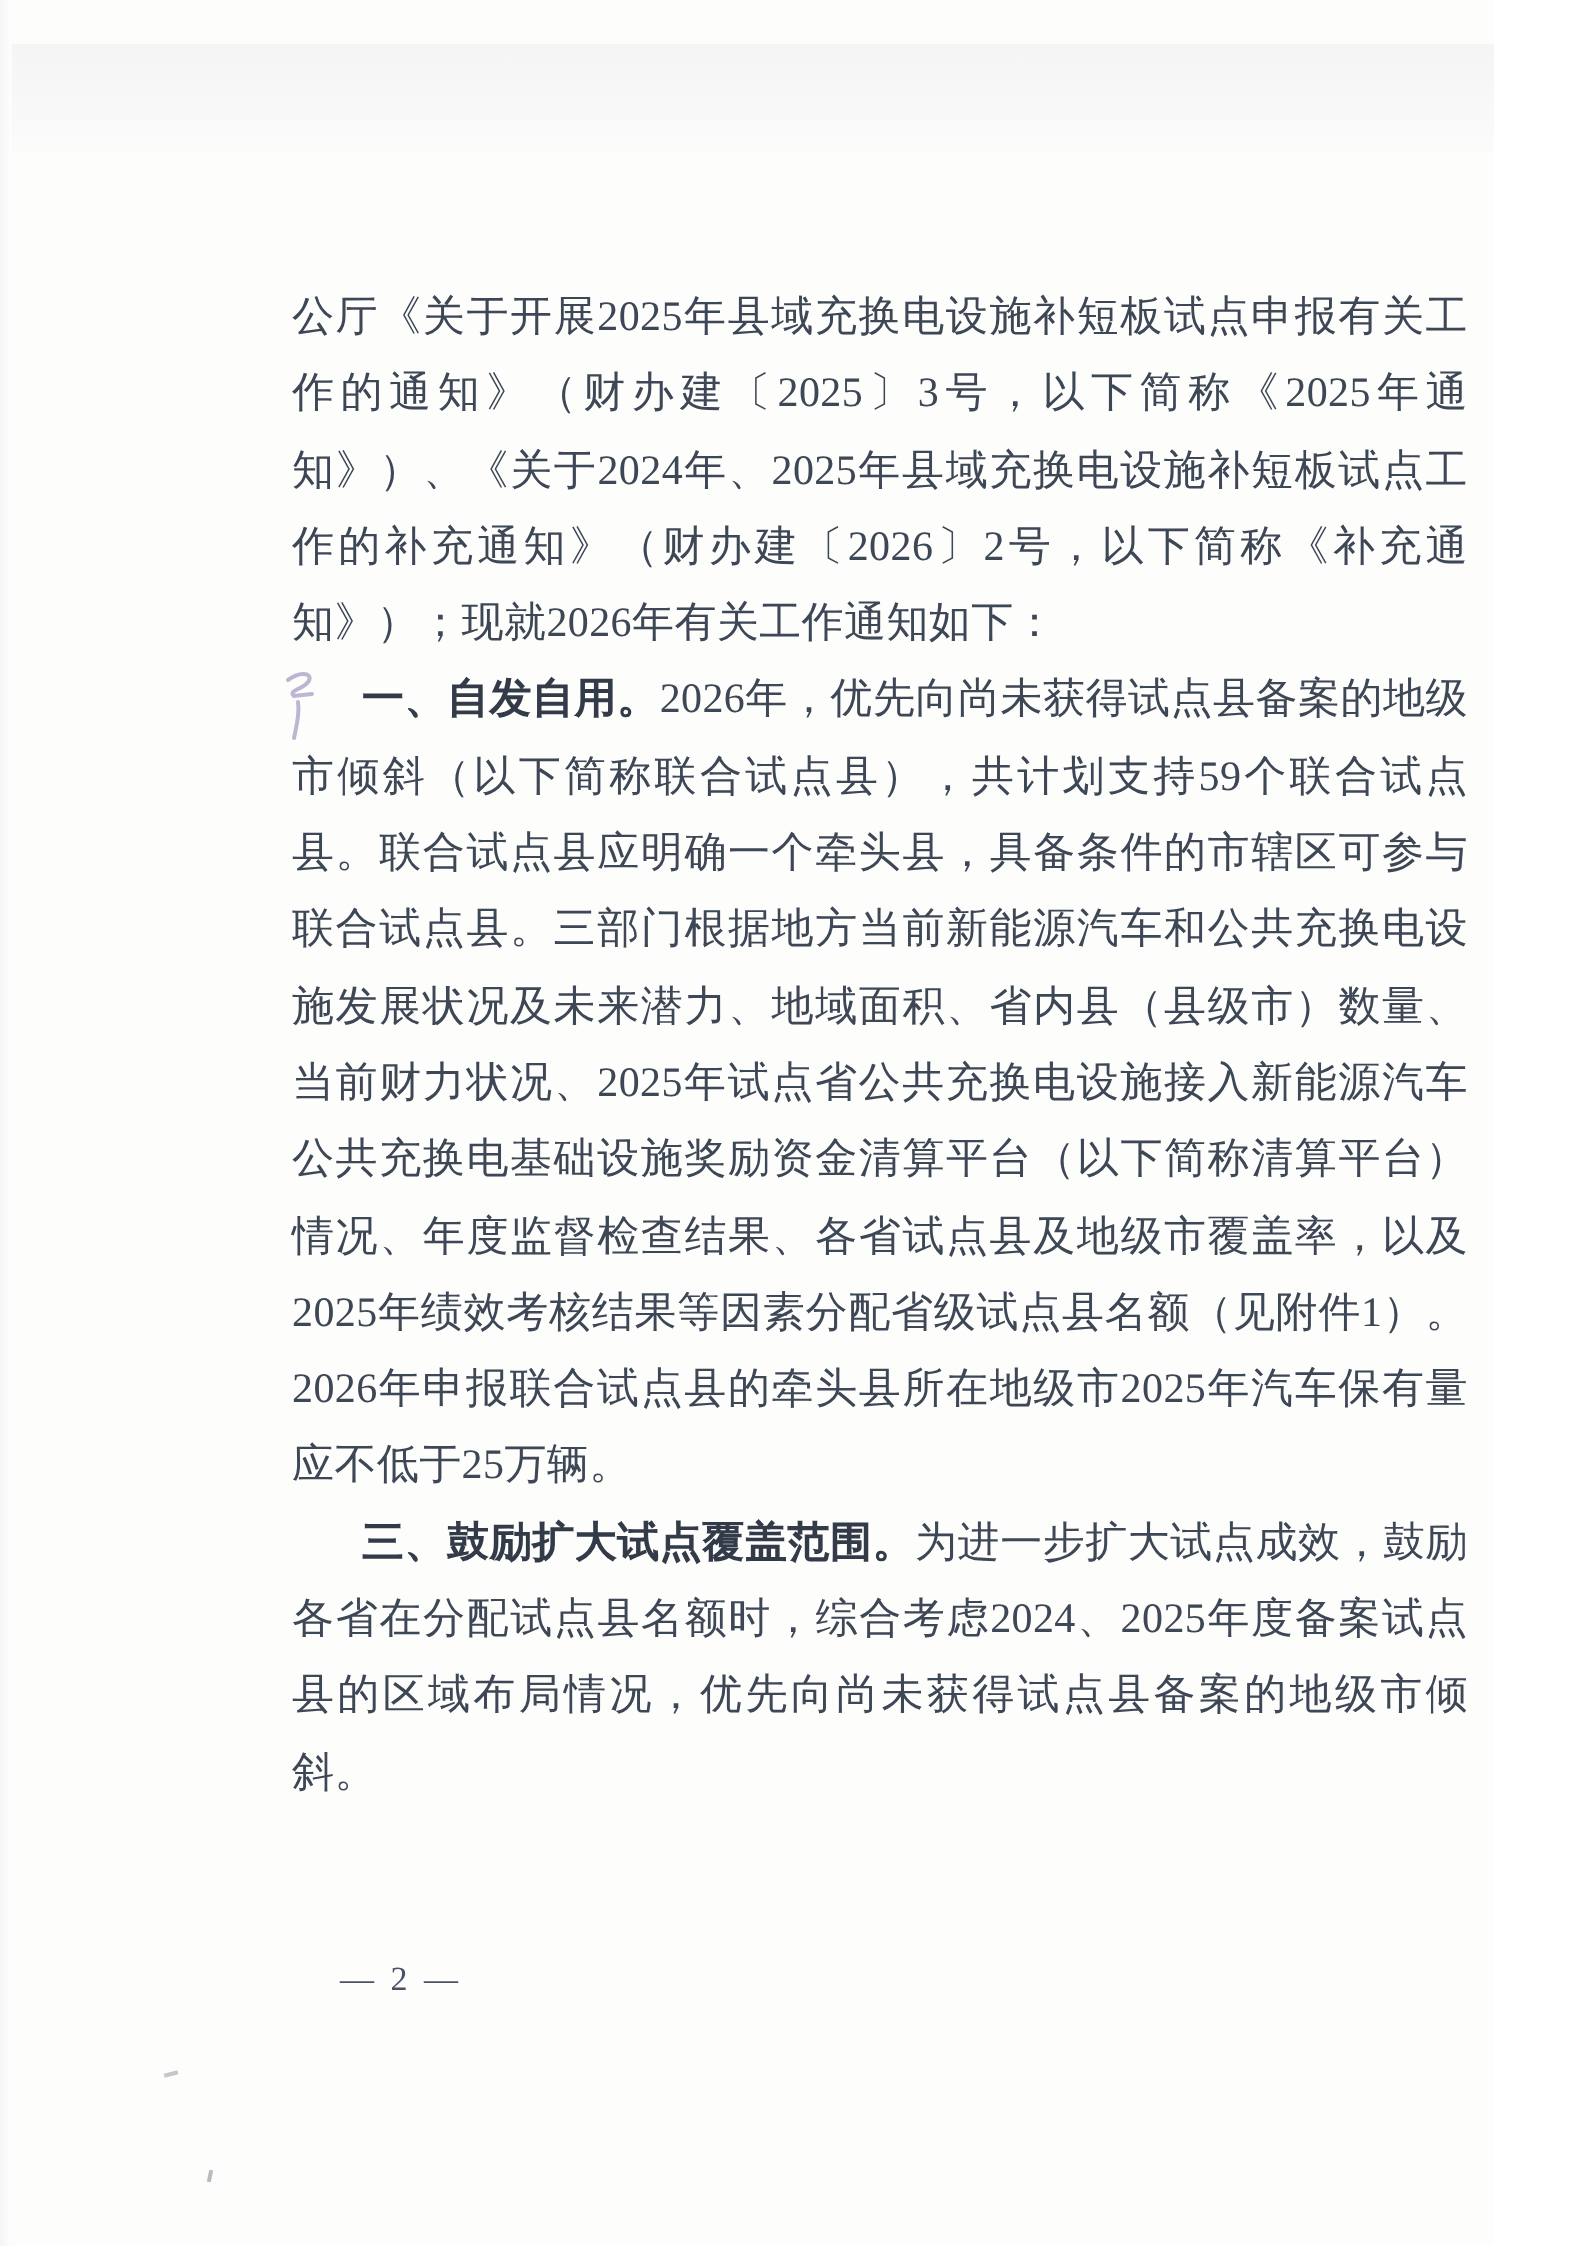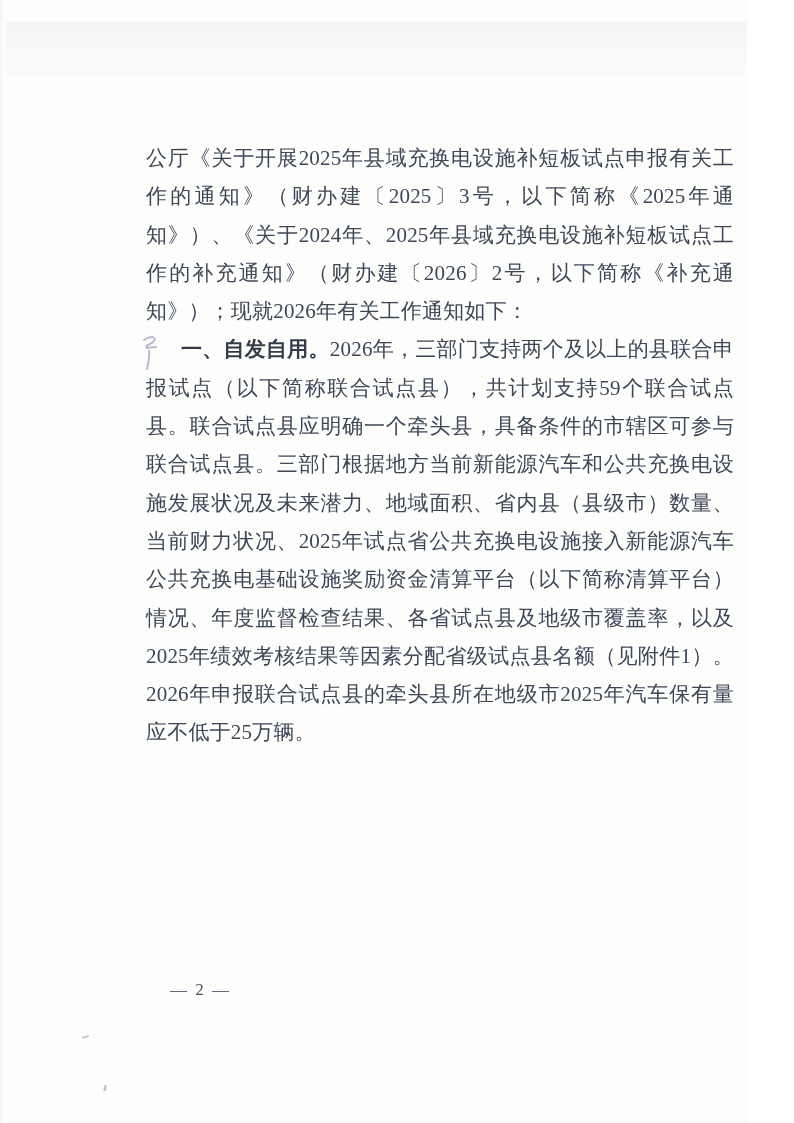--- a/index.html
+++ b/index.html
@@ -95,23 +95,24 @@
 
 <div class="page">
 
   <div class="scan-band"></div>
   <div class="scan-edge-left"></div>
 
   <div class="content">
 
     <p><span>公厅《关于开展2025年县域充换电设施补短板试点申报有关工作的通知》（财办建〔2025〕3号，以下简称《2025年通知》）、《关于2024年、2025年县域充换电设施补短板试点工作的补充通知》（财办建〔2026〕2号，以下简称《补充通知》）；现就2026年有关工作通知如下：</span></p>
 
-    <p class="indent"><b>一、自发自用。</b><span>2026年，三部门支持两个及以上的县联合申报试点（以下简称联合试点县），共计划支持59个联合试点县。联合试点县应明确一个牵头县，具备条件的市辖区可参与联合试点县。三部门根据地方当前新能源汽车和公共充换电设施发展状况及未来潜力、地域面积、省内县（县级市）数量、当前财力状况、2025年试点省公共充换电设施接入新能源汽车公共充换电基础设施奖励资金清算平台（以下简称清算平台）情况、年度监督检查结果、各省试点县及地级市覆盖率，以及2025年绩效考核结果等因素分配省级试点县名额（见附件1）。2026年申报联合试点县的牵头县所在地级市2025年汽车保有量应不低于25万辆。</span></p>
+    <p class="indent"><b>一、自发自用。</b><span>2026年，优先向尚未获得试点县备案的地级市倾斜（以下简称联合试点县），共计划支持59个联合试点县。联合试点县应明确一个牵头县，具备条件的市辖区可参与联合试点县。三部门根据地方当前新能源汽车和公共充换电设施发展状况及未来潜力、地域面积、省内县（县级市）数量、当前财力状况、2025年试点省公共充换电设施接入新能源汽车公共充换电基础设施奖励资金清算平台（以下简称清算平台）情况、年度监督检查结果、各省试点县及地级市覆盖率，以及2025年绩效考核结果等因素分配省级试点县名额（见附件1）。2026年申报联合试点县的牵头县所在地级市2025年汽车保有量应不低于25万辆。</span></p>
 
 
+    <p class="indent"><b>三、鼓励扩大试点覆盖范围。</b><span>为进一步扩大试点成效，鼓励各省在分配试点县名额时，综合考虑2024、2025年度备案试点县的区域布局情况，优先向尚未获得试点县备案的地级市倾斜。</span></p>
 
   </div>
 
   <svg class="hand-mark" width="26" height="38" viewBox="0 0 26 38">
     <path d="M4 7 C11 2, 17 4, 14 8 C11 12, 4 12, 7 15 L16 14 M9 18 C10 24, 8 31, 7 36" stroke="#9286b4" fill="none" stroke-width="2" stroke-linecap="round" opacity="0.6"></path>
   </svg>
 
   <div class="speck-1"></div>
   <div class="speck-2"></div>
 

